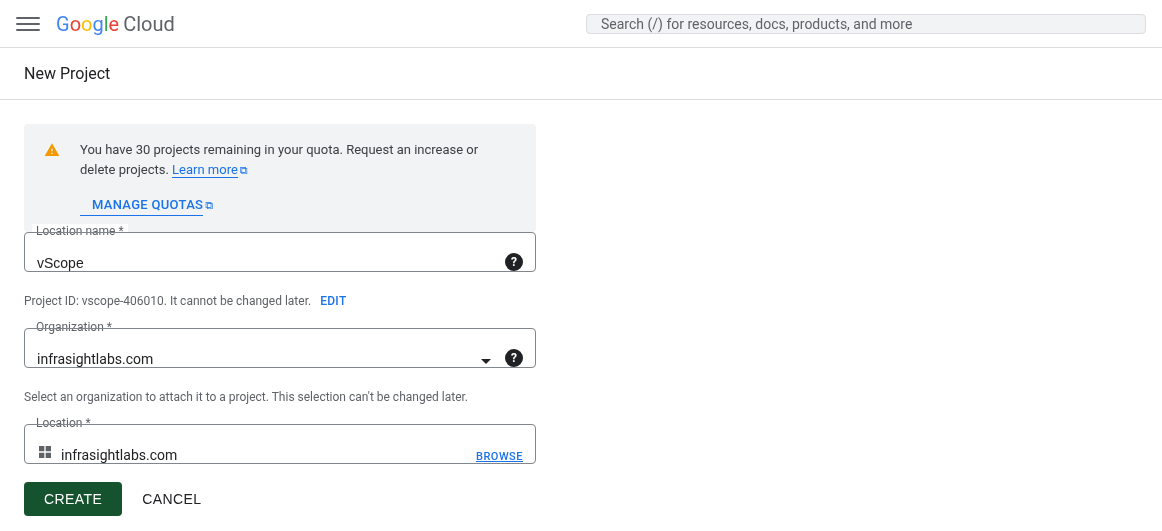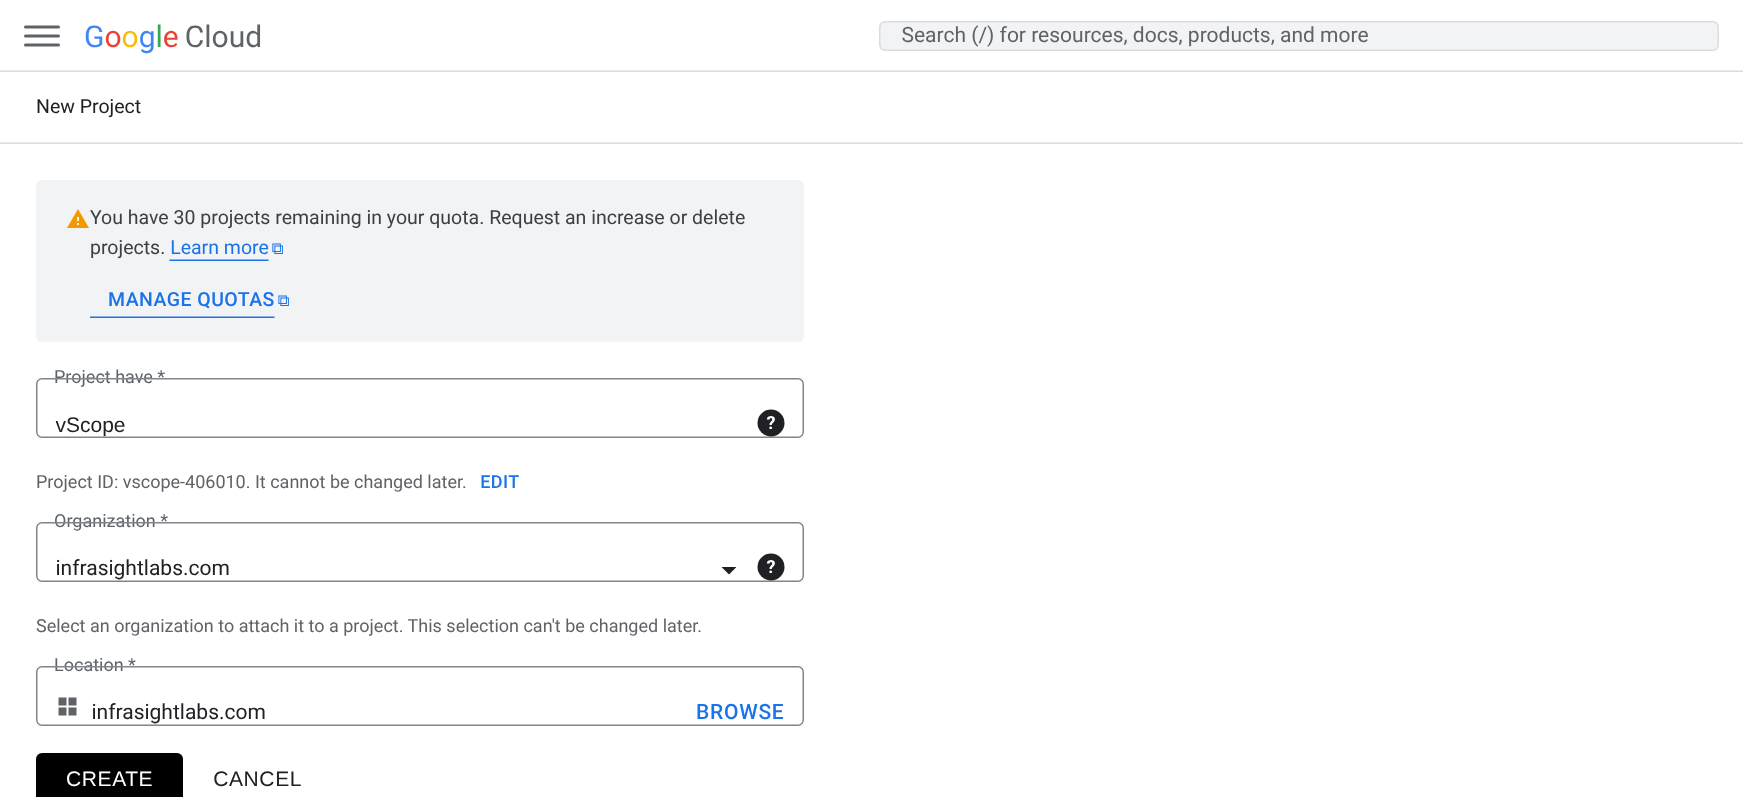--- a/index.html
+++ b/index.html
@@ -8,45 +8,45 @@
   .header { display: flex; align-items: center; height: 48px; padding: 0 16px; border-bottom: 1px solid #dadce0; }
   .menu-icon { width: 24px; height: 24px; display: flex; flex-direction: column; justify-content: center; gap: 4px; cursor: pointer; margin-right: 16px; }
   .menu-icon span { display: block; height: 2px; background: #5f6368; border-radius: 1px; }
   .logo { display: flex; align-items: baseline; font-size: 20px; font-weight: 400; }
   .logo .g1 { color: #4285F4; } .logo .g2 { color: #EA4335; } .logo .g3 { color: #FBBC05; }
   .logo .g4 { color: #4285F4; } .logo .g5 { color: #34A853; } .logo .g6 { color: #EA4335; }
   .logo .cloud { color: #5f6368; margin-left: 4px; font-weight: 400; }
   .search-box { margin-left: auto; flex: 0 0 560px; height: 20px; background: #f1f3f4; border: 1px solid #dadce0; border-radius: 4px; display: flex; align-items: center; padding: 0 14px; color: #5f6368; font-size: 14px; }
   
   .title-bar { padding: 16px 24px; border-bottom: 1px solid #dadce0; }
-  .title-bar h1 { font-size: 13px; font-weight: 400; color: #202124; }
+  .title-bar h1 { font-size: 16px; font-weight: 400; color: #202124; }
   
   .content { padding: 24px; max-width: 560px; }
   
-  .notice { background: #f1f3f4; border-radius: 4px; padding: 16px 20px; display: flex; margin-bottom: 24px; }
+  .notice { background: #f1f3f4; border-radius: 4px; padding: 16px 20px; display: flex; gap: 20px; }
   .warn-icon { color: #f29900; font-size: 16px; flex-shrink: 0; margin-top: 2px; }
   .notice-body { font-size: 13px; color: #3c4043; line-height: 1.5; }
   .notice-body a { color: #1a73e8; text-decoration: none; border-bottom: 1px solid #1a73e8; }
   .ext-icon { font-size: 11px; margin-left: 2px; color: #1a73e8; }
   .manage-link { display: inline-block; margin-top: 16px; color: #1a73e8; font-weight: 500; font-size: 13px; letter-spacing: .3px; border-bottom: 1px solid #1a73e8; text-decoration: none; padding-left: 12px; }
   
   .field { position: relative; margin-bottom: 6px; }
   .field-border { border: 1px solid #80868b; border-radius: 4px; height: 40px; display: flex; align-items: flex-end; padding: 0 12px; position: relative; }
   .field-label { position: absolute; top: -8px; left: 8px; background: #fff; padding: 0 4px; font-size: 12px; color: #5f6368; }
   .field-input { border: none; outline: none; font-size: 14px; color: #202124; flex: 1; background: transparent; }
   .help-circle { width: 18px; height: 18px; border-radius: 50%; background: #202124; color: #fff; display: flex; align-items: center; justify-content: center; font-size: 12px; font-weight: bold; flex-shrink: 0; }
   .dropdown-arrow { margin-right: 14px; }
   .helper { font-size: 12px; color: #5f6368; margin-bottom: 20px; margin-top: 22px; }
   .edit-link { color: #1a73e8; font-weight: 500; margin-left: 6px; letter-spacing: .3px; }
   
   .org-icon { margin-right: 8px; color: #5f6368; }
-  .browse { color: #1a73e8; font-weight: 500; font-size: 14px; letter-spacing: .5px; }
+  .browse { color: #1a73e8; font-weight: 500; font-size: 11px; letter-spacing: .5px; text-decoration: underline; }
   
   .actions { margin-top: 18px; display: flex; gap: 20px; align-items: center; }
-  .btn-primary { background: #000000; color: #fff; border: none; border-radius: 4px; padding: 9px 20px; font-size: 14px; font-weight: 500; letter-spacing: .4px; cursor: pointer; }
+  .btn-primary { background: #14532d; color: #fff; border: none; border-radius: 4px; padding: 9px 20px; font-size: 14px; font-weight: 500; letter-spacing: .4px; cursor: pointer; }
   .btn-text { background: none; border: none; color: #202124; font-size: 14px; font-weight: 500; letter-spacing: .4px; cursor: pointer; }
 </style>
 </head>
 <body>
 
 <div class="header">
   <div class="menu-icon">
     <span></span>
       <span></span>
       <span></span>
@@ -79,21 +79,21 @@
     </div>
     <div class="notice-body">
       <span>You have 30 projects remaining in your quota. Request an increase or delete projects. </span>
       <a href="#"><span>Learn more</span></a><span class="ext-icon">⧉</span>
       <br>
       <a href="#" class="manage-link"><span>MANAGE QUOTAS</span></a><span class="ext-icon">⧉</span>
     </div>
   </div>
 
   <div class="field">
-    <span class="field-label">Project have *</span>
+    <span class="field-label">Location name *</span>
     <div class="field-border">
       <input class="field-input" value="vScope" style="">
       <span class="help-circle">?</span>
     </div>
   </div>
   <div class="helper">
     <span>Project ID: vscope-406010. It cannot be changed later.</span>
     <span class="edit-link">EDIT</span>
   </div>
 

